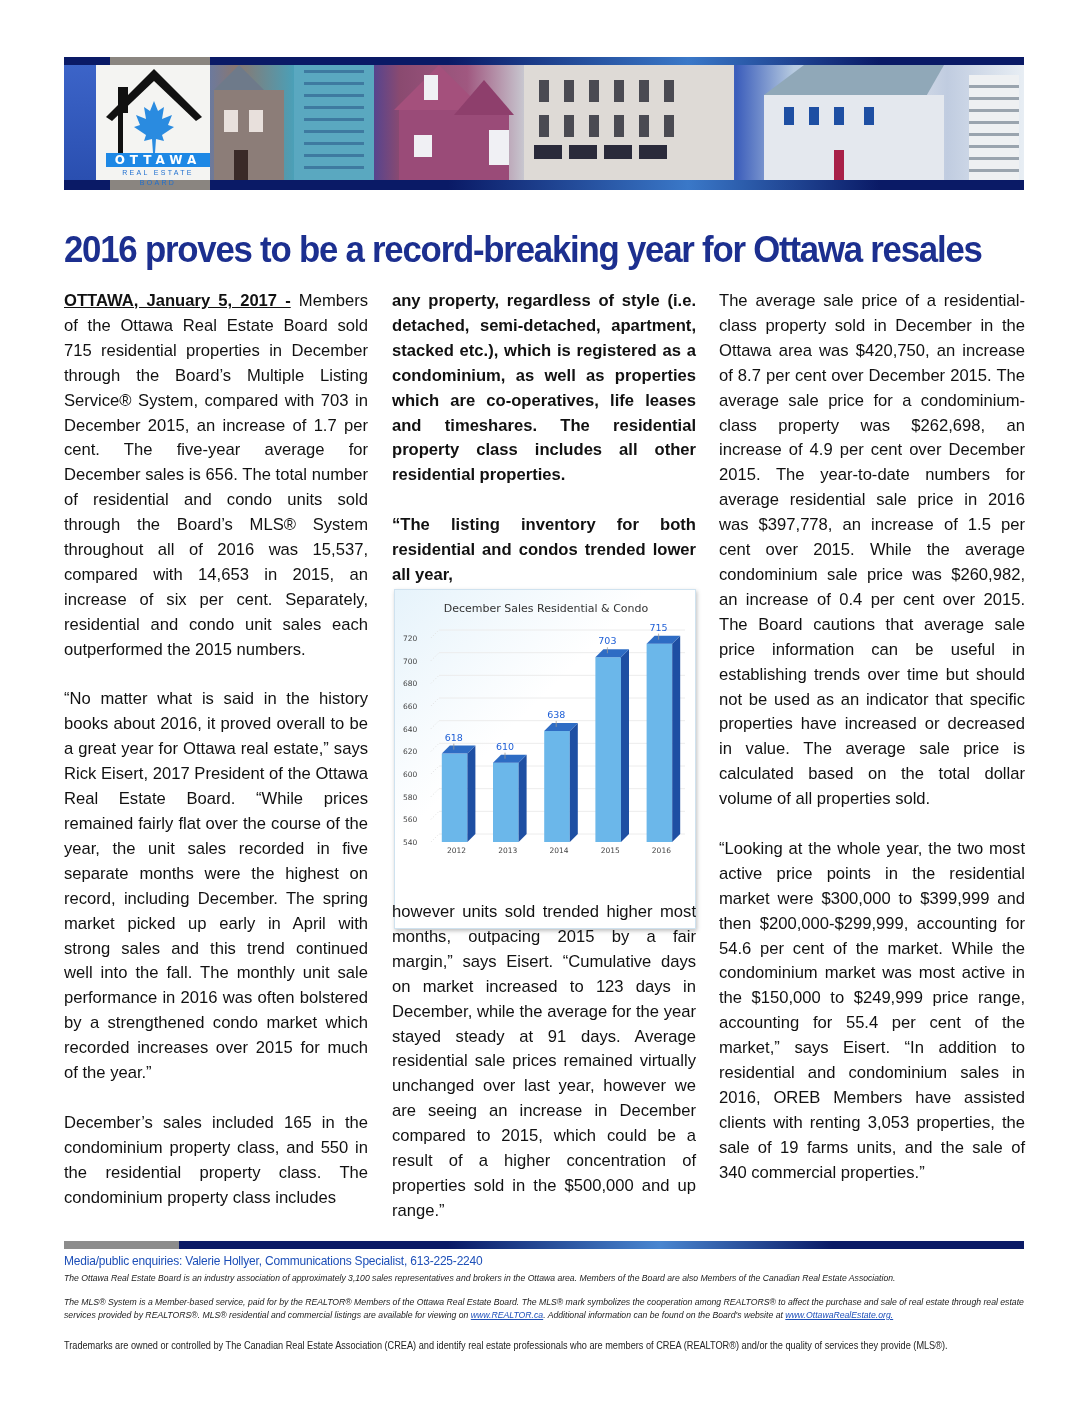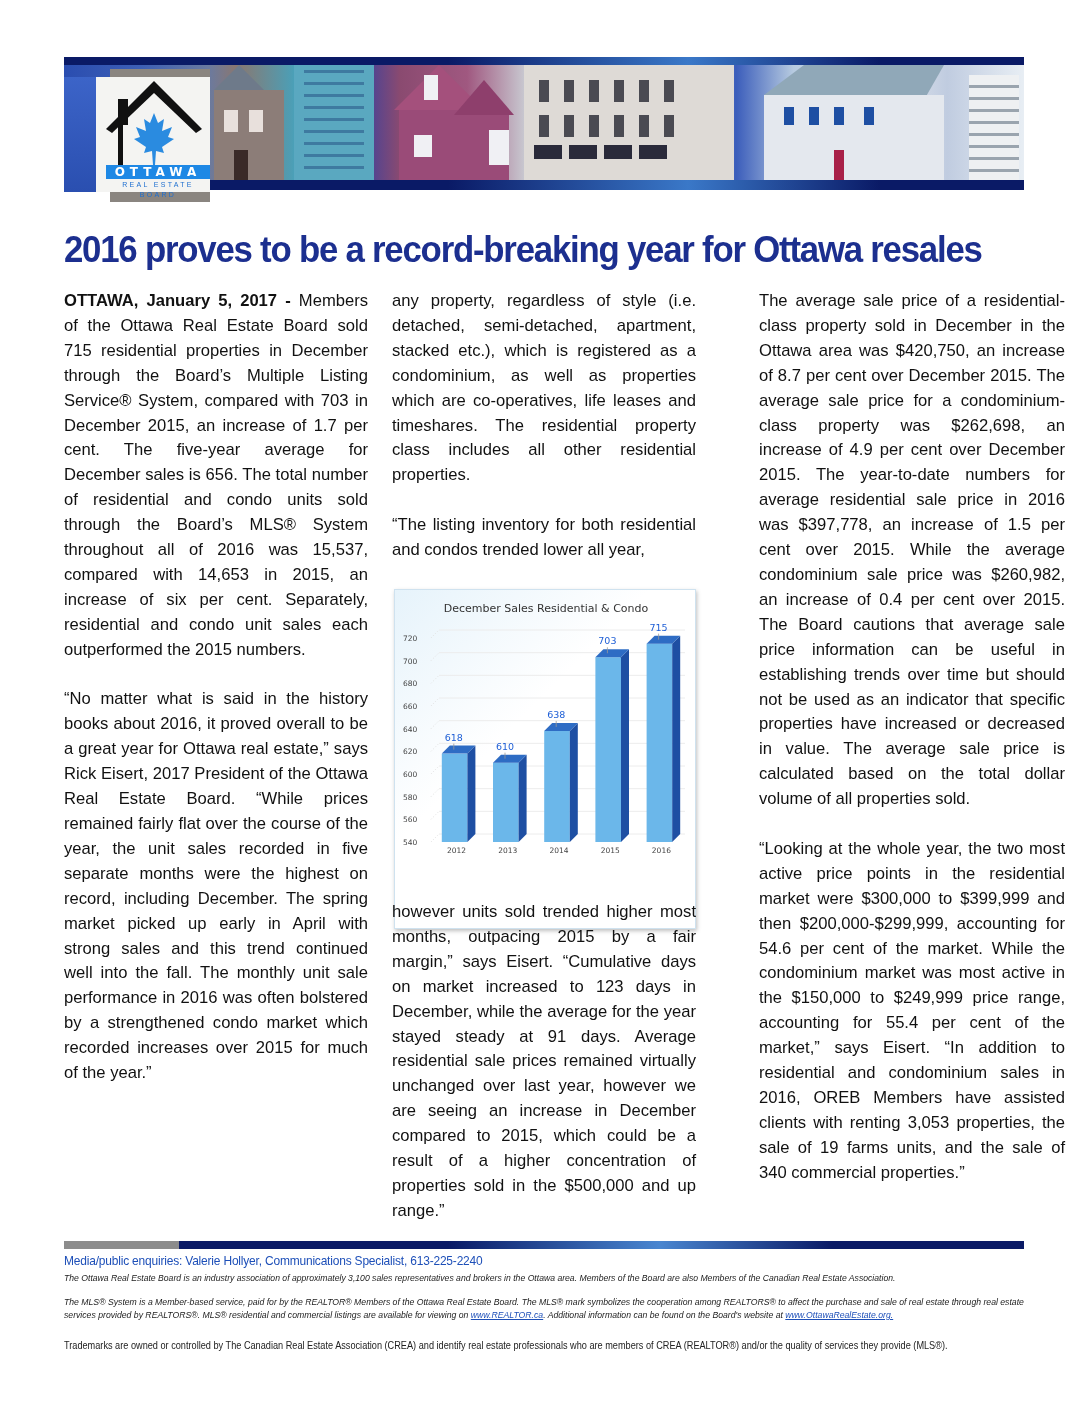--- a/index.html
+++ b/index.html
@@ -7,43 +7,43 @@
   body { position: relative; font-family: "Liberation Sans", sans-serif; color: #111; }
 
   
   .banner { position: absolute; left: 64px; top: 57px; width: 960px; height: 133px; }
   .banner .bar-top { position: absolute; left: 0; top: 0; width: 100%; height: 8px;
     background: linear-gradient(90deg, #0a1a66 0%, #0a1a66 40%, #3a78c8 65%, #0a1a66 85%, #0a1a66 100%); }
   .banner .bar-bottom { position: absolute; left: 0; bottom: 0; width: 100%; height: 10px;
     background: linear-gradient(90deg, #0a1a66 0%, #0a1a66 40%, #3a78c8 65%, #0a1a66 85%, #0a1a66 100%); }
   .banner .photos { position: absolute; left: 0; top: 8px; width: 100%; height: 115px;
     background: linear-gradient(90deg, #2a4db0 0%, #3d5fb5 8%, #6a7aa0 15%, #8a7770 18%, #4aa0b8 24%, #2b3fa8 30%, #8a4a70 35%, #a05880 42%, #c8c8d0 48%, #e0dedb 56%, #c8ccd4 64%, #3b5dbb 70%, #b7cbe0 76%, #e8ebef 85%, #c0cce0 92%, #e8eef4 100%); overflow: hidden; }
-  .logo-panel { position: absolute; left: 0; top: 12px; width: 146px; height: 133px; }
+  .logo-panel { position: absolute; left: 0; top: 0; width: 146px; height: 133px; }
   .logo-panel .gray-top { position: absolute; left: 46px; top: 0; width: 100px; height: 8px; background: #8a8580; }
   .logo-panel .gray-bot { position: absolute; left: 46px; bottom: 0; width: 100px; height: 10px; background: #8a8580; }
   .logo-panel .blue-left { position: absolute; left: 0; top: 8px; width: 32px; height: 115px; background: linear-gradient(180deg,#3c64c8,#2a4fb0); }
   .logo-panel .white { position: absolute; left: 32px; top: 8px; width: 114px; height: 115px; background: #f4f4f2; }
   .logo-house { position: absolute; left: 38px; top: 10px; width: 104px; height: 90px; }
   .logo-word { position: absolute; left: 42px; top: 96px; width: 104px; height: 14px; background: #1e88e5;
     color: #fff; font-weight: bold; font-size: 12px; letter-spacing: 5px; text-align: center; line-height: 14px; font-family: "DejaVu Sans", sans-serif; }
   .logo-sub { position: absolute; left: 42px; top: 111px; width: 104px; height: 10px; color: #1e6fd0;
     font-size: 7px; letter-spacing: 2.3px; text-align: center; line-height: 10px; }
 
   
   .headline { position: absolute; left: 64px; top: 229px; width: 962px; font-size: 37px; font-weight: bold;
     color: #1c2f8f; letter-spacing: -1.3px; white-space: nowrap; transform: scaleX(0.94); transform-origin: left top; }
 
   
   .col { position: absolute; font-size: 16.6px; line-height: 24.9px; text-align: justify; color: #111; }
   .col p { margin-bottom: 24.9px; }
   .col1 { left: 64px; top: 289px; width: 304px; }
-  .col2a { left: 392px; top: 289px; width: 304px; }
+  .col2a { left: 392px; top: 289px; width: 304px; font-weight: bold; }
   .col2b { left: 392px; top: 900px; width: 304px; }
-  .col3 { left: 719px; top: 289px; width: 306px; margin-left: 40px; }
-  .dateline { font-weight: bold; }
+  .col3 { left: 719px; top: 289px; width: 306px; }
+  .dateline { font-weight: bold; text-decoration: underline; }
 
   
   .chart-box { position: absolute; left: 394px; top: 589px; width: 302px; height: 340px;
     background: linear-gradient(135deg, #e6f3fb 0%, #ffffff 40%, #ffffff 100%);
     border: 1px solid #cfe2ef; box-shadow: 1px 2px 4px rgba(0,0,0,0.25); }
   .chart-box svg { position: absolute; left: 0; top: 0; }
 
   
   .foot-bar { position: absolute; left: 64px; top: 1241px; width: 960px; height: 8px;
     background: linear-gradient(90deg, #8c8c8c 0%, #8c8c8c 12%, #0a1a66 12%, #0a1a66 40%, #4a86d0 62%, #0a1a66 80%, #0a1a66 100%); }
@@ -149,20 +149,21 @@
     <div class="logo-word">OTTAWA</div>
     <div class="logo-sub">REAL ESTATE BOARD</div>
   </div>
 </div>
 
 <h1 class="headline">2016 proves to be a record-breaking year for Ottawa resales</h1>
 
 <div class="col col1">
   <p><span class="dateline">OTTAWA, January 5, 2017 -</span> <span>Members of the Ottawa Real Estate Board sold 715 residential properties in December through the Board’s Multiple Listing Service® System, compared with 703 in December 2015, an increase of 1.7 per cent. The five-year average for December sales is 656. The total number of residential and condo units sold through the Board’s MLS® System throughout all of 2016 was 15,537, compared with 14,653 in 2015, an increase of six per cent. Separately, residential and condo unit sales each outperformed the 2015 numbers.</span></p>
   <p>“No matter what is said in the history books about 2016, it proved overall to be a great year for Ottawa real estate,” says Rick Eisert, 2017 President of the Ottawa Real Estate Board. “While prices remained fairly flat over the course of the year, the unit sales recorded in five separate months were the highest on record, including December. The spring market picked up early in April with strong sales and this trend continued well into the fall. The monthly unit sale performance in 2016 was often bolstered by a strengthened condo market which recorded increases over 2015 for much of the year.”</p>
+  <p>December’s sales included 165 in the condominium property class, and 550 in the residential property class. The condominium property class includes</p>
 </div>
 
 <div class="col col2a">
   <p>any property, regardless of style (i.e. detached, semi-detached, apartment, stacked etc.), which is registered as a condominium, as well as properties which are co-operatives, life leases and timeshares. The residential property class includes all other residential properties.</p>
   <p style="margin-bottom:16px">“The listing inventory for both residential and condos trended lower all year,</p>
 </div>
 
 <div class="chart-box">
   <svg id="chart-svg" width="302" height="268">
     <text id="chart-title" x="151" y="22" text-anchor="middle" font-size="11" fill="#333" font-family="DejaVu Sans, sans-serif">December Sales Residential &amp; Condo</text>

